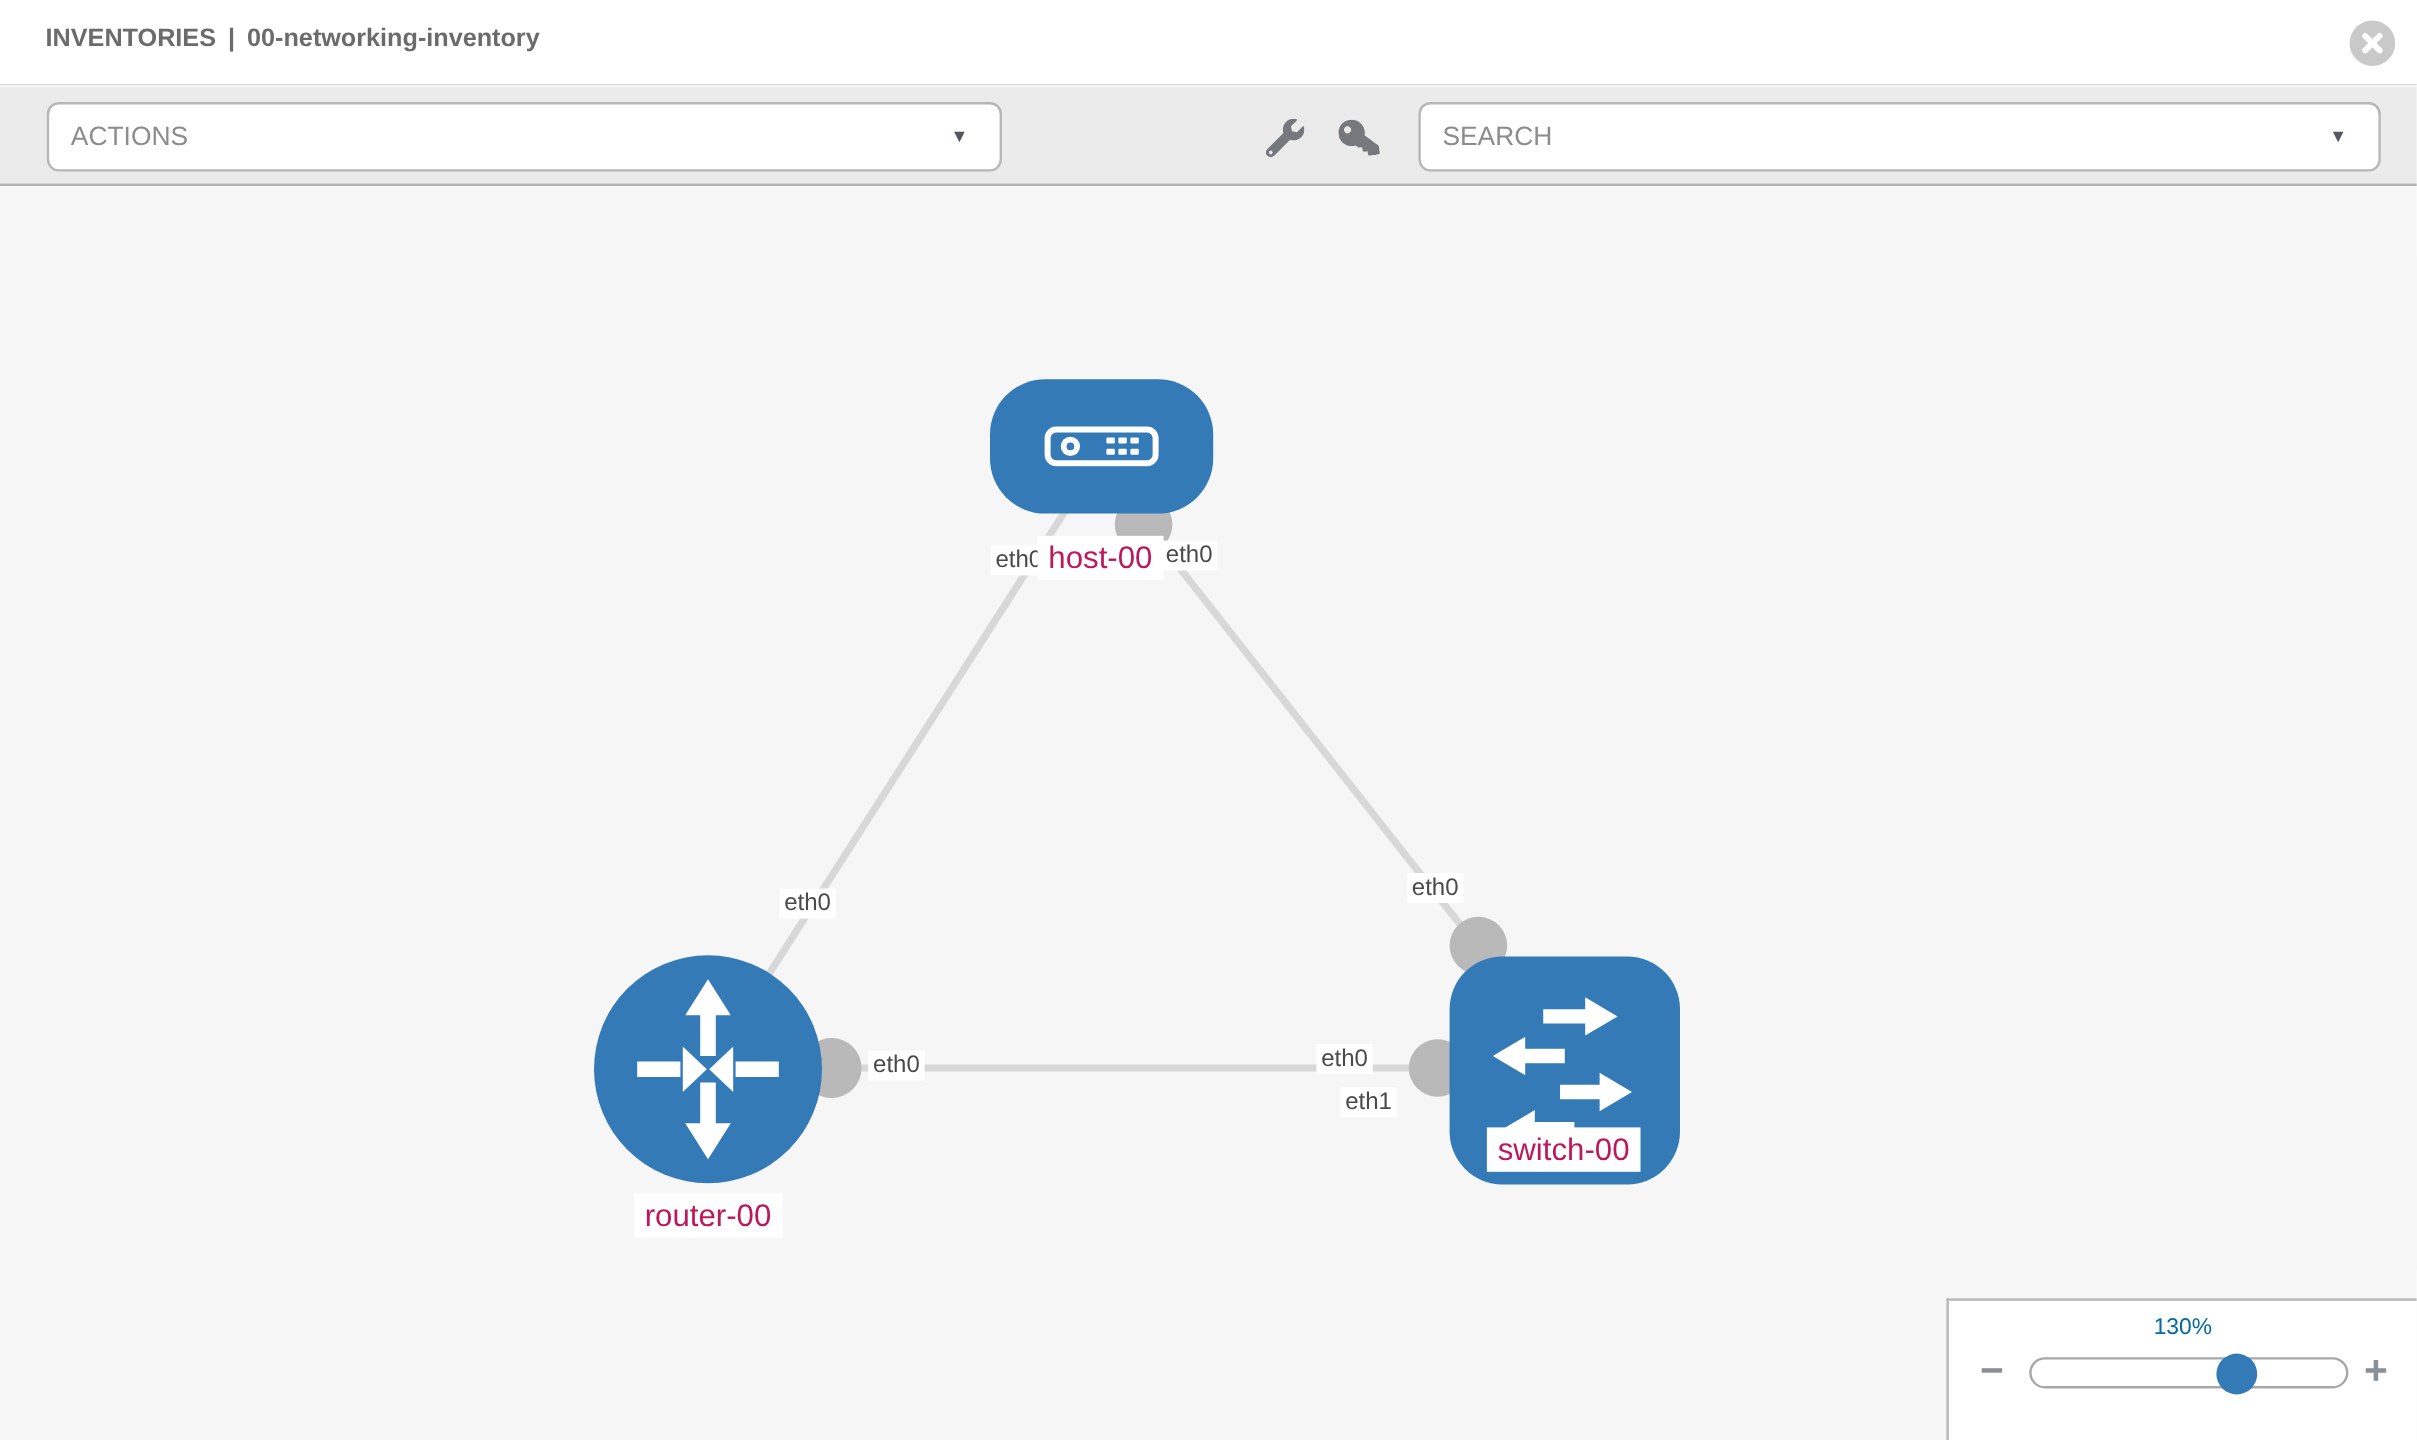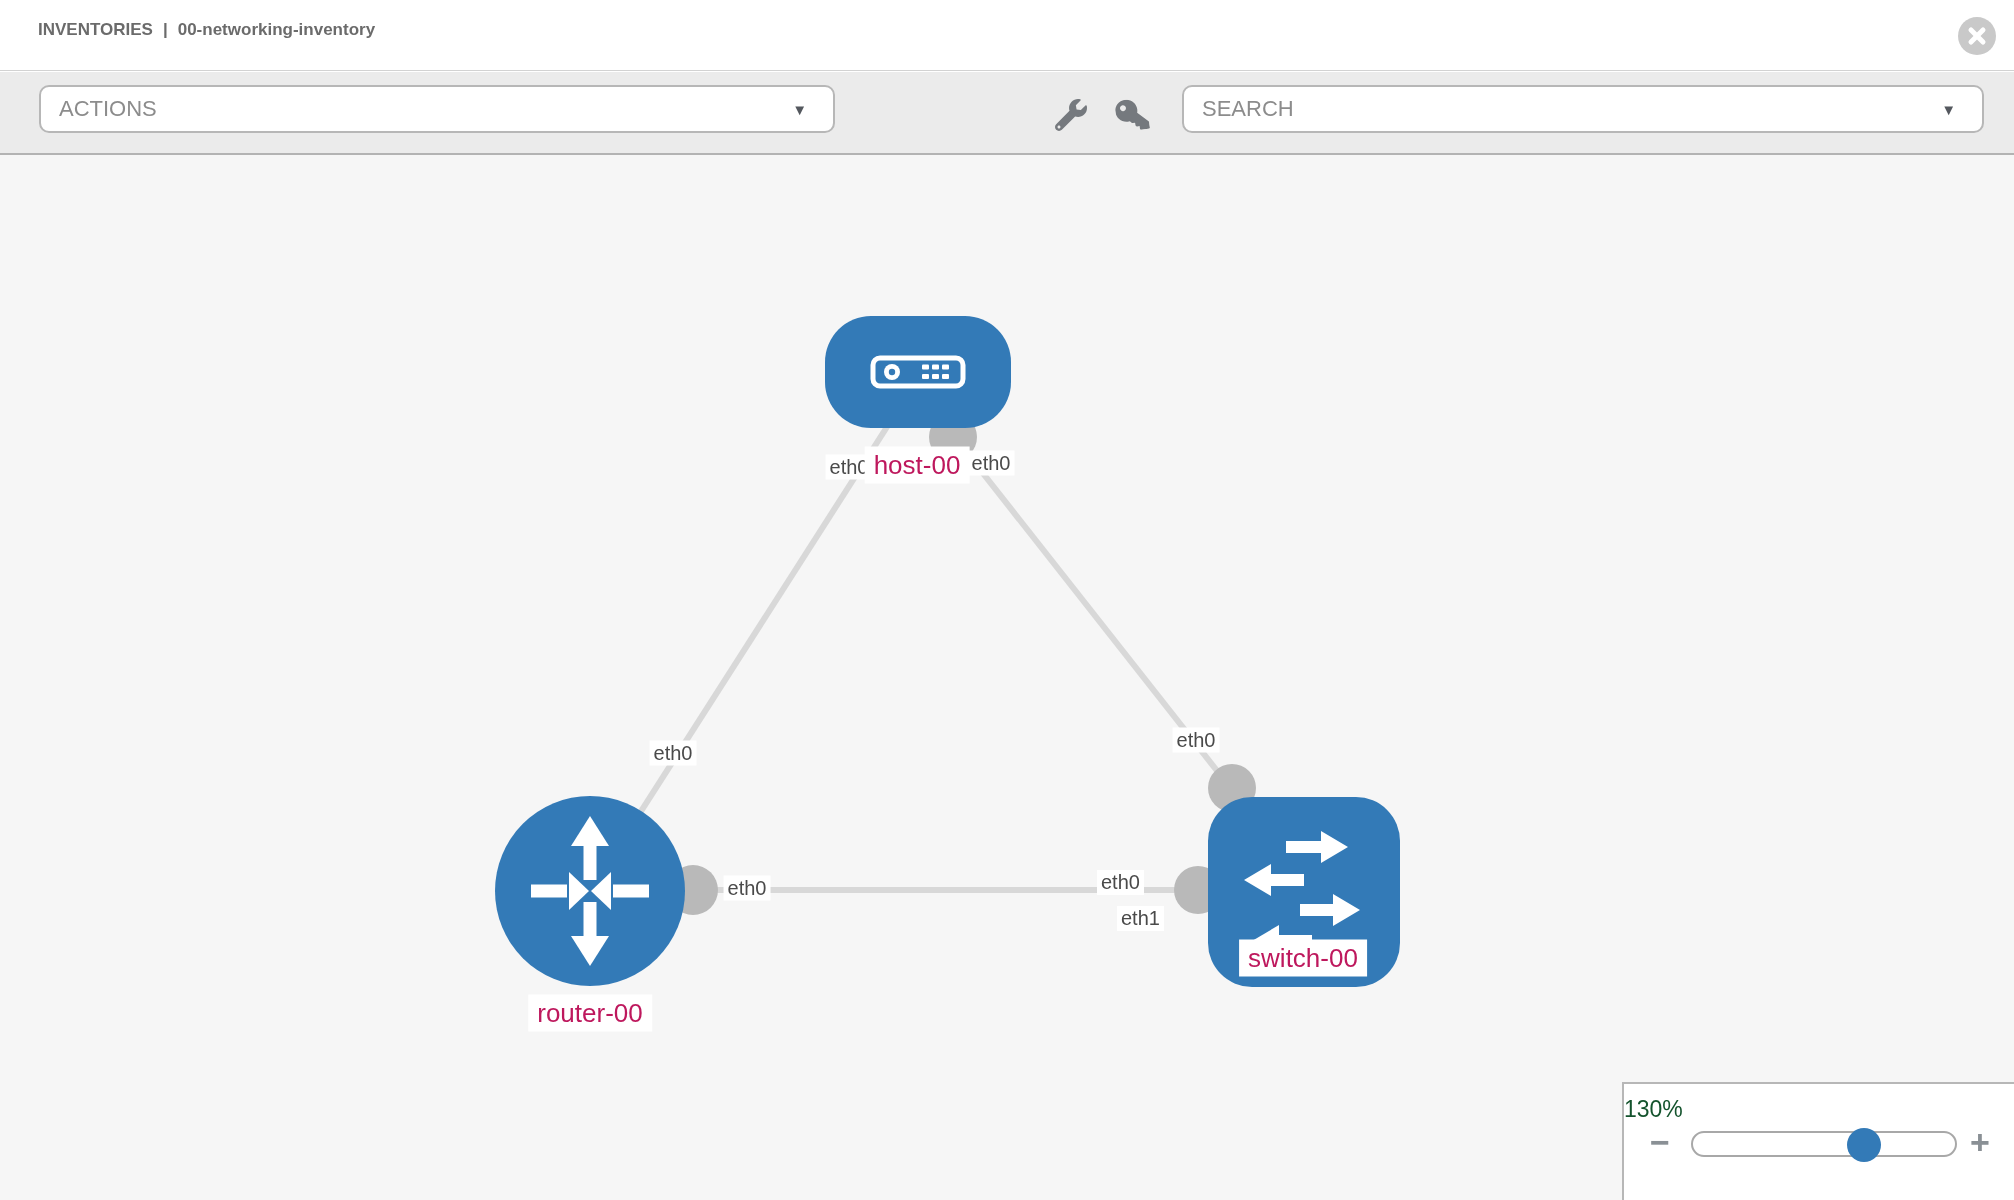--- a/index.html
+++ b/index.html
@@ -3,29 +3,29 @@
 <meta charset="utf-8">
 <style>
   * { margin:0; padding:0; box-sizing:border-box; }
   html,body { width:2014px; height:1200px; overflow:hidden; background:#fff;
               font-family:"Liberation Sans", sans-serif; }
   .page { position:relative; width:2014px; height:1200px; }
 
   
   .header { position:absolute; left:0; top:0; width:2014px; height:71px; background:#fff;
             border-bottom:1px solid #d2d2d2; z-index:30; }
-  .title { position:absolute; left:38px; top:20px; font-size:17px; font-weight:700; color:#6b6b6b; }
+  .title { position:absolute; left:38px; top:20px; font-size:21px; font-weight:700; color:#6b6b6b; }
   .title .sep { padding:0 10px; }
   .close-btn { position:absolute; right:18px; top:17px; width:38px; height:38px; border-radius:50%;
                background:#c9c9c9; display:flex; align-items:center; justify-content:center; cursor:pointer; }
 
   
   .toolbar { position:absolute; left:0; top:72px; width:2014px; height:83px; background:#ebebeb;
              border-bottom:2px solid #b3b3b3; z-index:30; }
-  .select-box { position:absolute; top:13px; height:48px; background:#fff; border:2px solid #b7b7b7;
+  .select-box { position:absolute; top:13px; height:58px; background:#fff; border:2px solid #b7b7b7;
                 border-radius:10px; display:flex; align-items:center; padding:0 18px;
                 color:#8c8c8c; font-size:22px; cursor:pointer; }
   .select-box .caret { position:absolute; right:26px; top:50%; transform:translateY(-50%);
                        font-size:15px; color:#54585e; }
   .actions-box { left:39px; width:796px; }
   .search-box  { left:1182px; width:802px; }
   .tool-icon { position:absolute; top:24px; width:38px; height:38px; display:flex;
                align-items:center; justify-content:center; cursor:pointer; }
   .tool-icon svg { width:32px; height:32px; fill:#75797e; }
   .wrench-pos { left:1052px; }
@@ -45,22 +45,22 @@
   .node-label { position:absolute; transform:translate(-50%,-50%); background:#fff; color:#be185d;
                 font-size:26px; padding:3px 9px; white-space:nowrap; z-index:5; }
   .port-label { position:absolute; transform:translate(-50%,-50%); background:#fff; color:#4a4a4a;
                 font-size:20px; padding:1px 4px; white-space:nowrap; z-index:4; }
   .port-abs { position:absolute; background:#fff; color:#4a4a4a; font-size:20px;
               padding:1px 4px; white-space:nowrap; }
 
   
   .zoom-panel { position:absolute; left:1622px; top:1082px; width:392px; height:118px; background:#fff;
                 border-left:2px solid #b7b7b7; border-top:2px solid #b7b7b7; z-index:40; }
-  .zoom-level { position:absolute; left:0; top:12px; width:100%; text-align:left;
-                font-size:23px; color:#14532d; }
+  .zoom-level { position:absolute; left:0; top:12px; width:100%; text-align:center;
+                font-size:19px; color:#0369a1; }
   .zoom-minus, .zoom-plus { position:absolute; top:38px; font-size:34px; font-weight:700;
                             color:#8a9095; cursor:pointer; line-height:40px; }
   .zoom-minus { left:26px; }
   .zoom-plus  { left:346px; }
   .zoom-track { position:absolute; left:67px; top:47px; width:266px; height:26px; background:#fff;
                 border:2px solid #a8a8a8; border-radius:14px; cursor:pointer; }
   .zoom-knob { position:absolute; left:154px; top:-5px; width:34px; height:34px; border-radius:50%;
                background:#337ab7; cursor:grab; }
 </style>
 </head>

